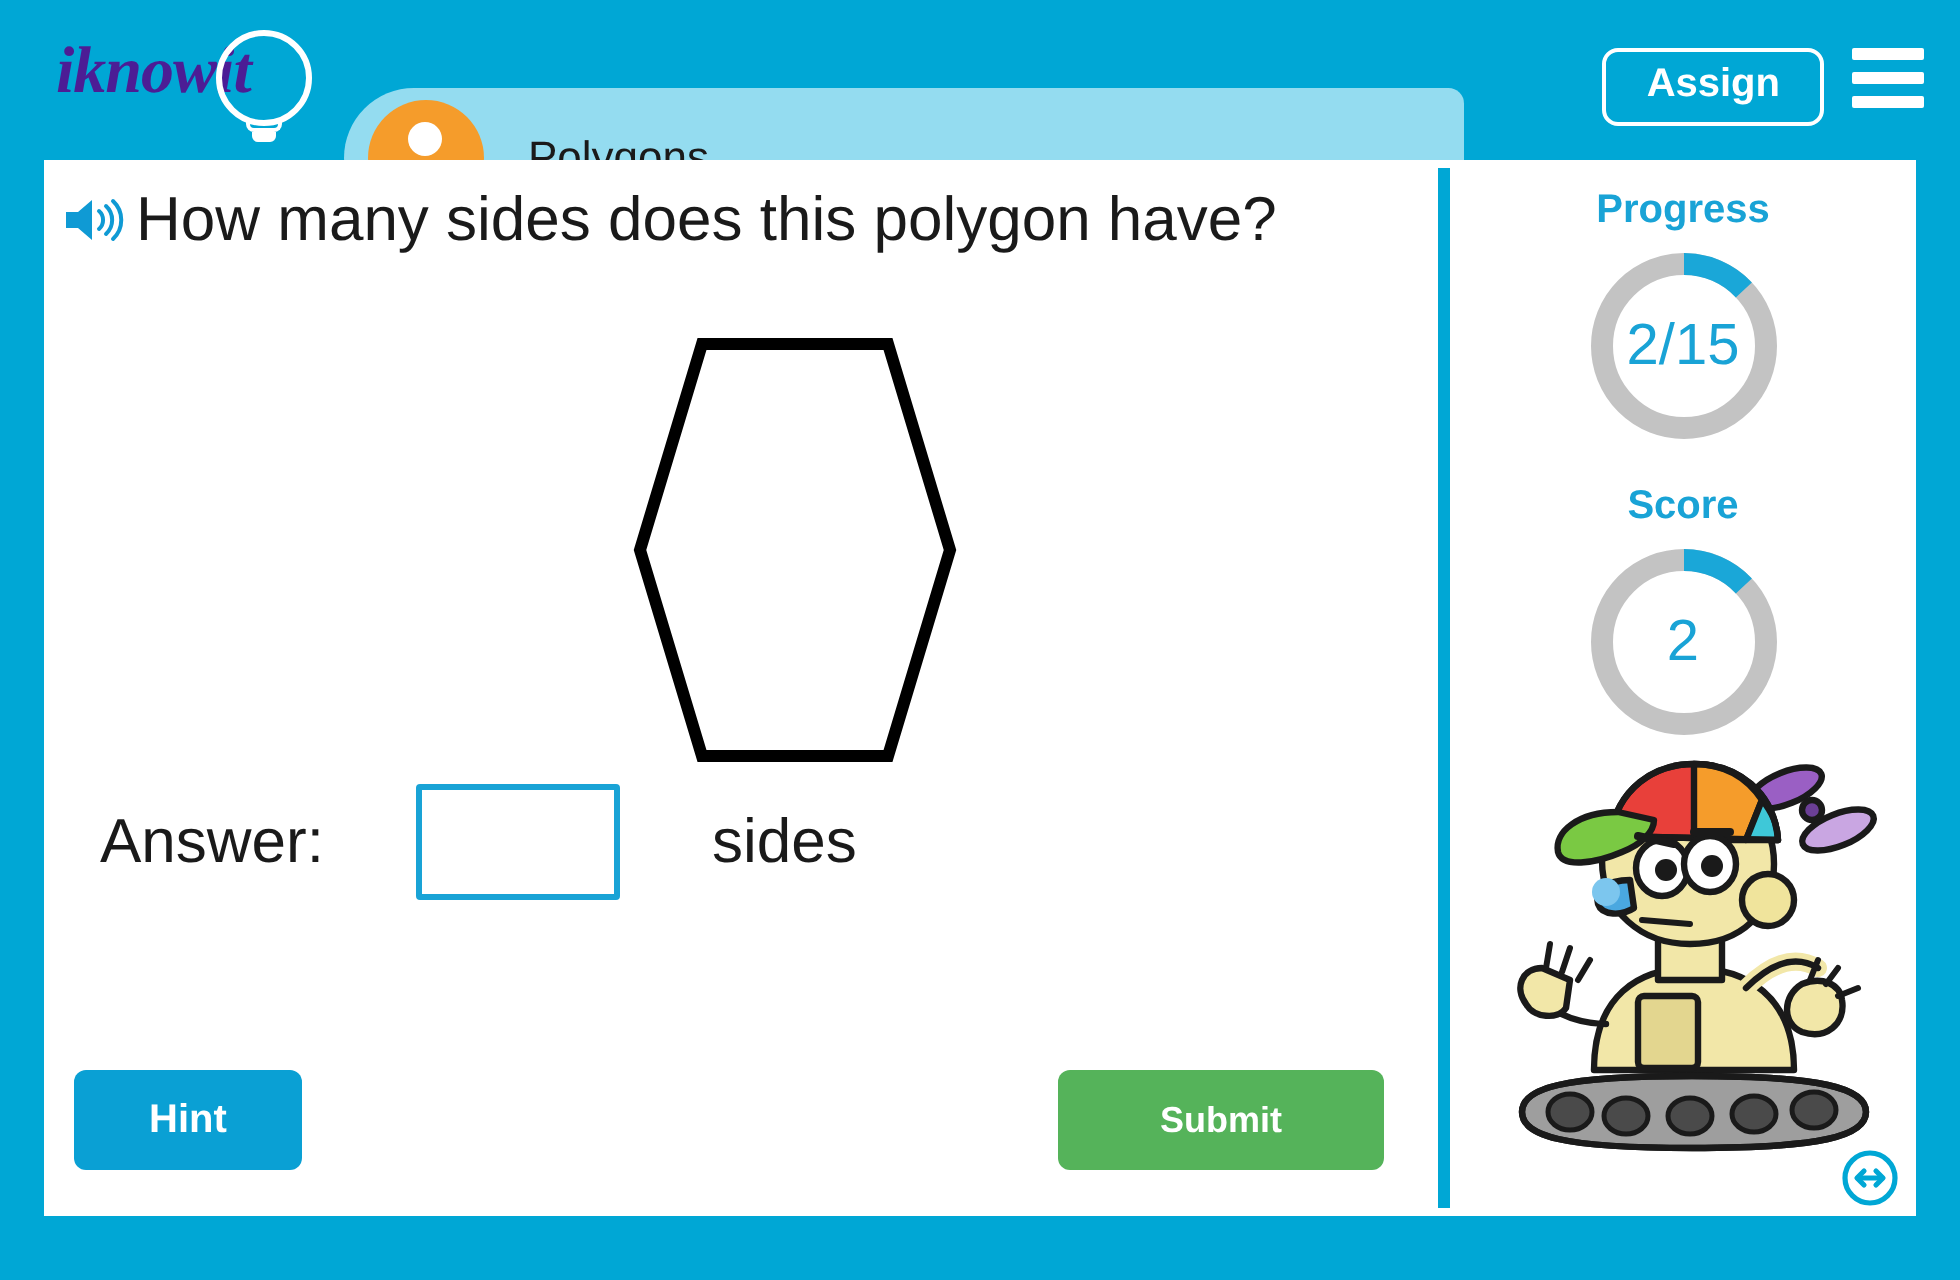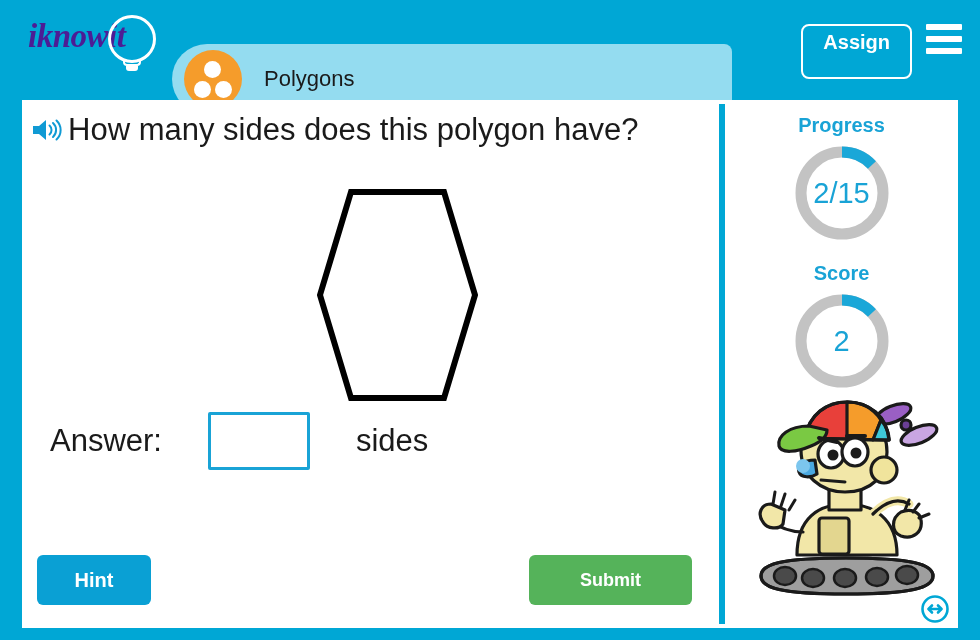--- a/index.html
+++ b/index.html
@@ -97,21 +97,21 @@
   #topic-title {
     margin-left: 22px;
     font-size: 22px;
     color: #1a1a1a;
     font-family: "Liberation Sans", sans-serif;
   }
 
   #assign-button {
     position: absolute;
     right: 68px; top: 24px;
-    padding: 5px 20px 23px;
+    padding: 5px 20px 7px;
     border: 2px solid #ffffff;
     border-radius: 8px;
     background: transparent;
     color: #ffffff;
     font-size: 20px;
     font-weight: bold;
     cursor: pointer;
     font-family: "Liberation Sans", sans-serif;
   }
 
@@ -132,21 +132,20 @@
   #menu-button span:nth-child(2) { top: 12px; }
   #menu-button span:nth-child(3) { top: 24px; }
 
   
   #panel {
     position: absolute;
     left: 22px; top: 80px;
     width: 936px;
     height: 528px;
     background: #ffffff;
-    margin-top: 20px;
   }
 
   #divider {
     position: absolute;
     left: 697px; top: 4px;
     width: 6px; height: 520px;
     background: #00a7d5;
   }
 
   

